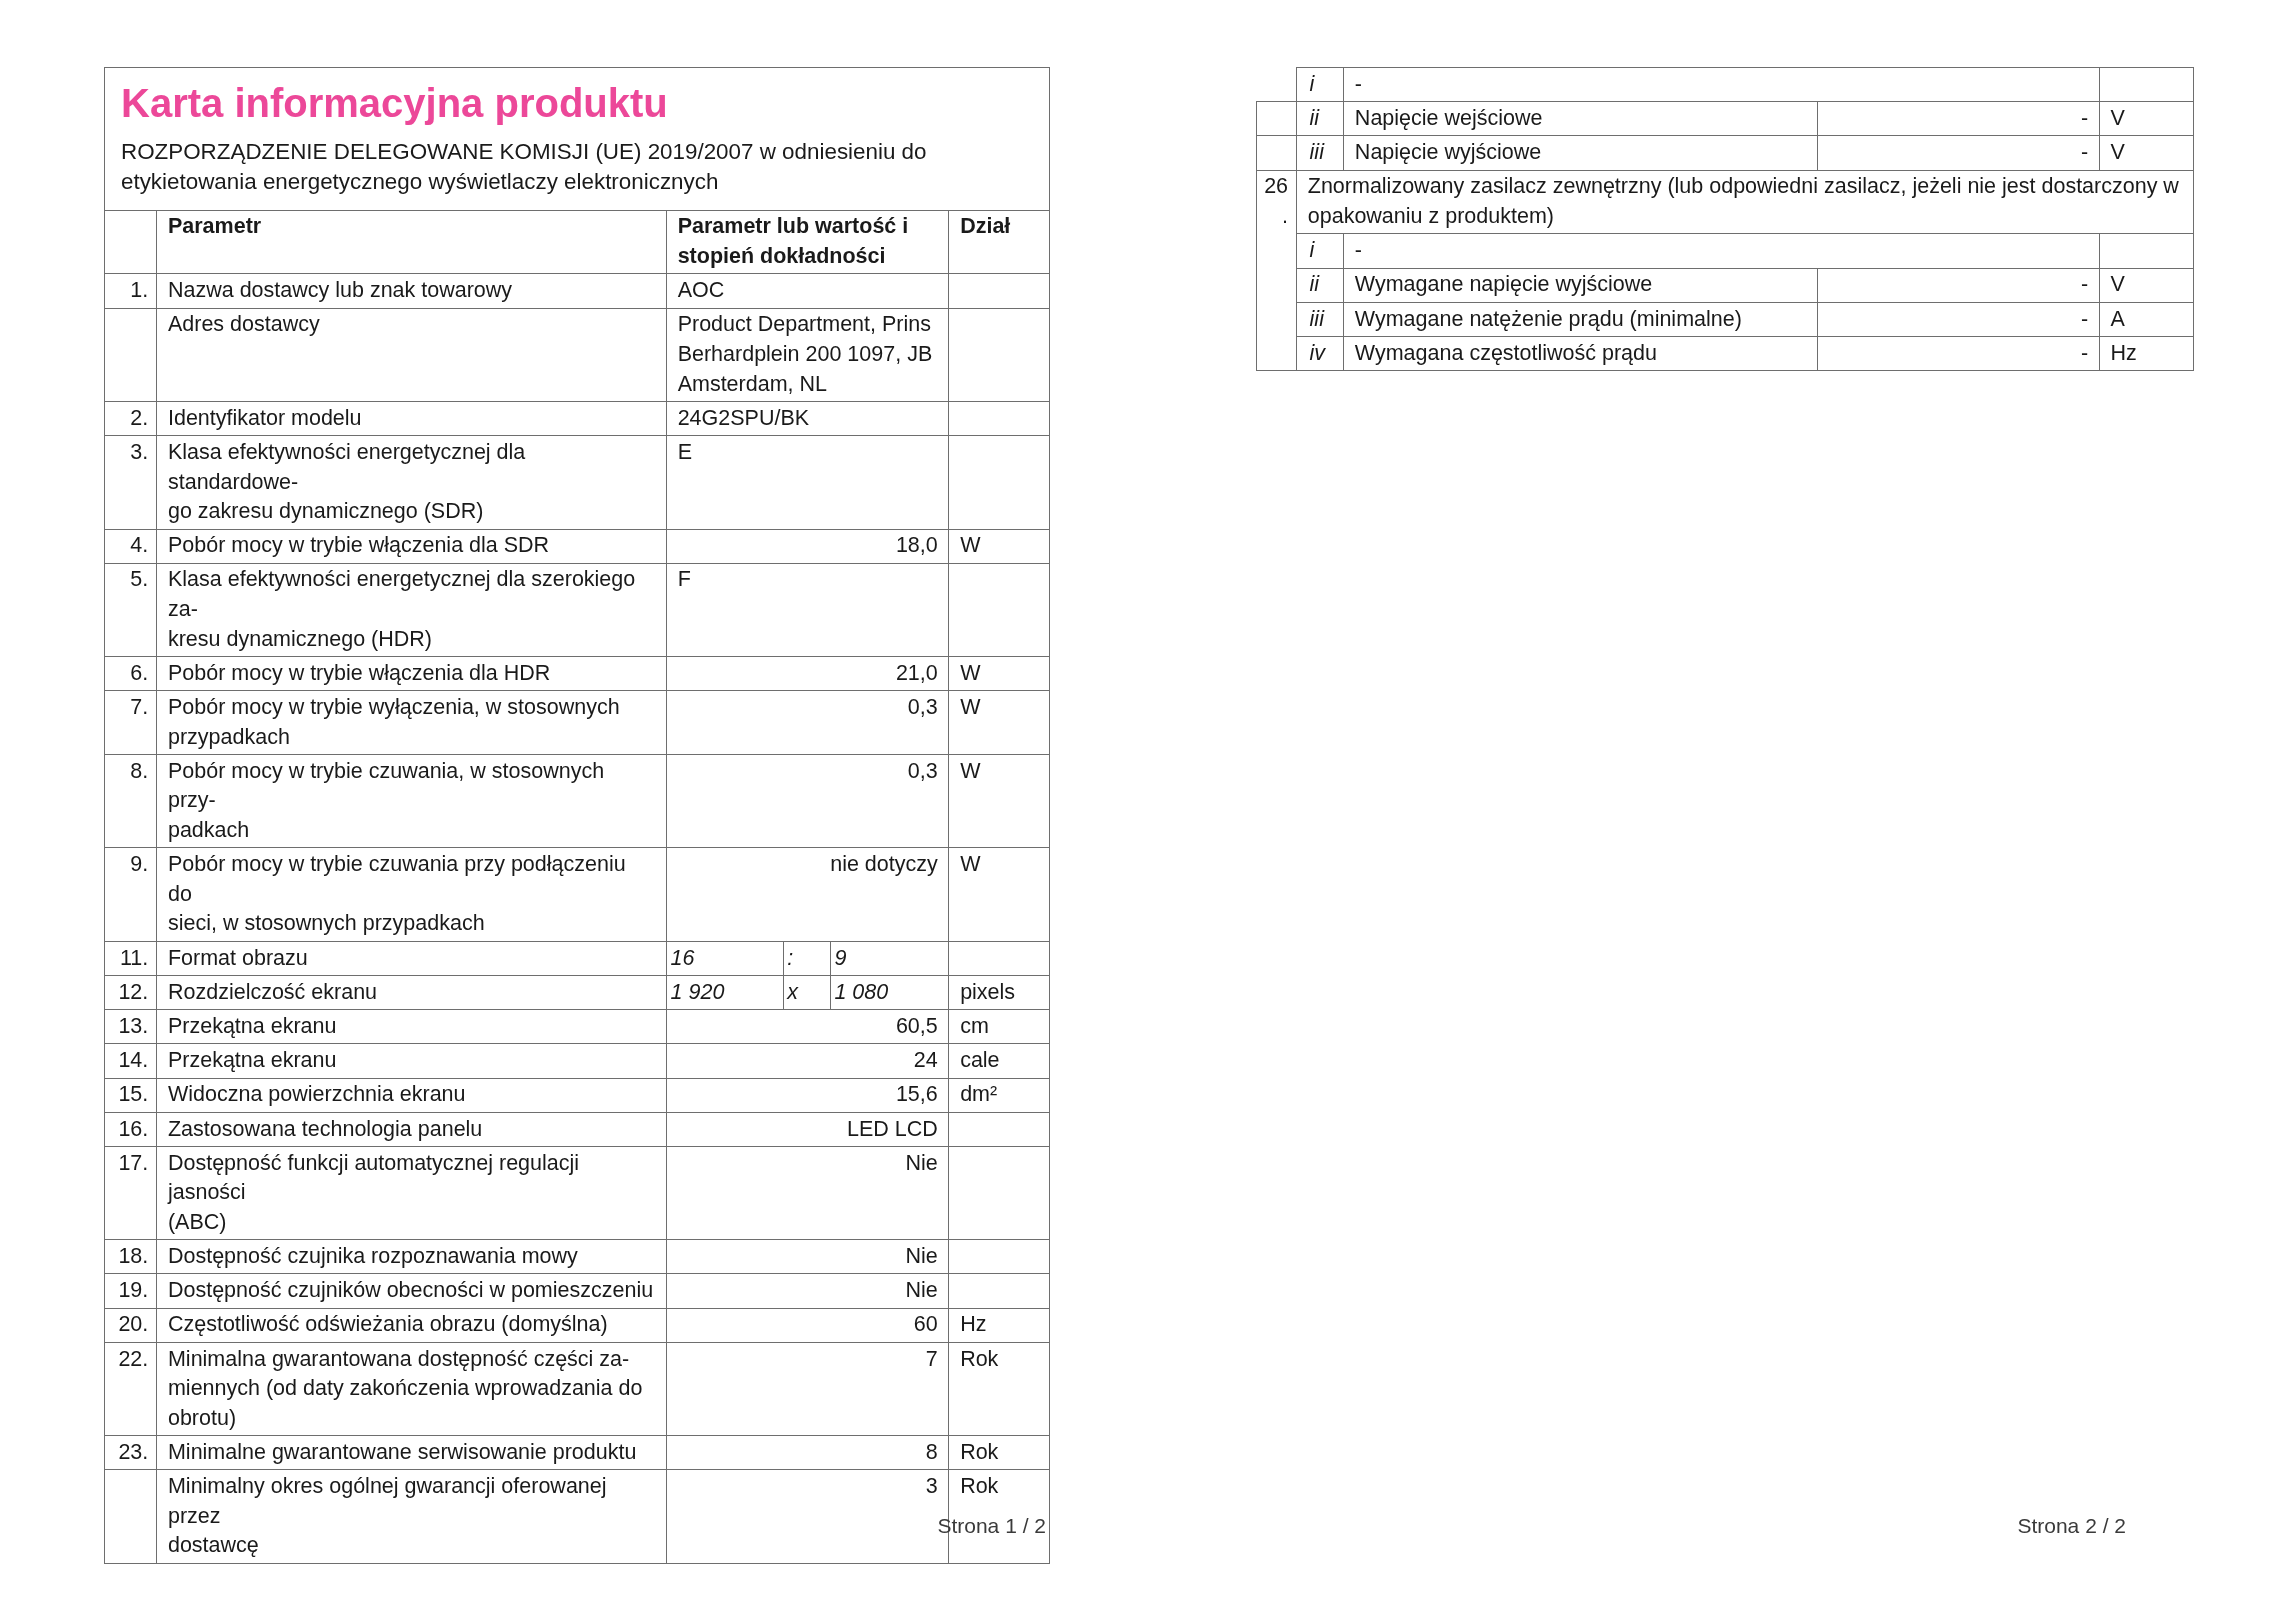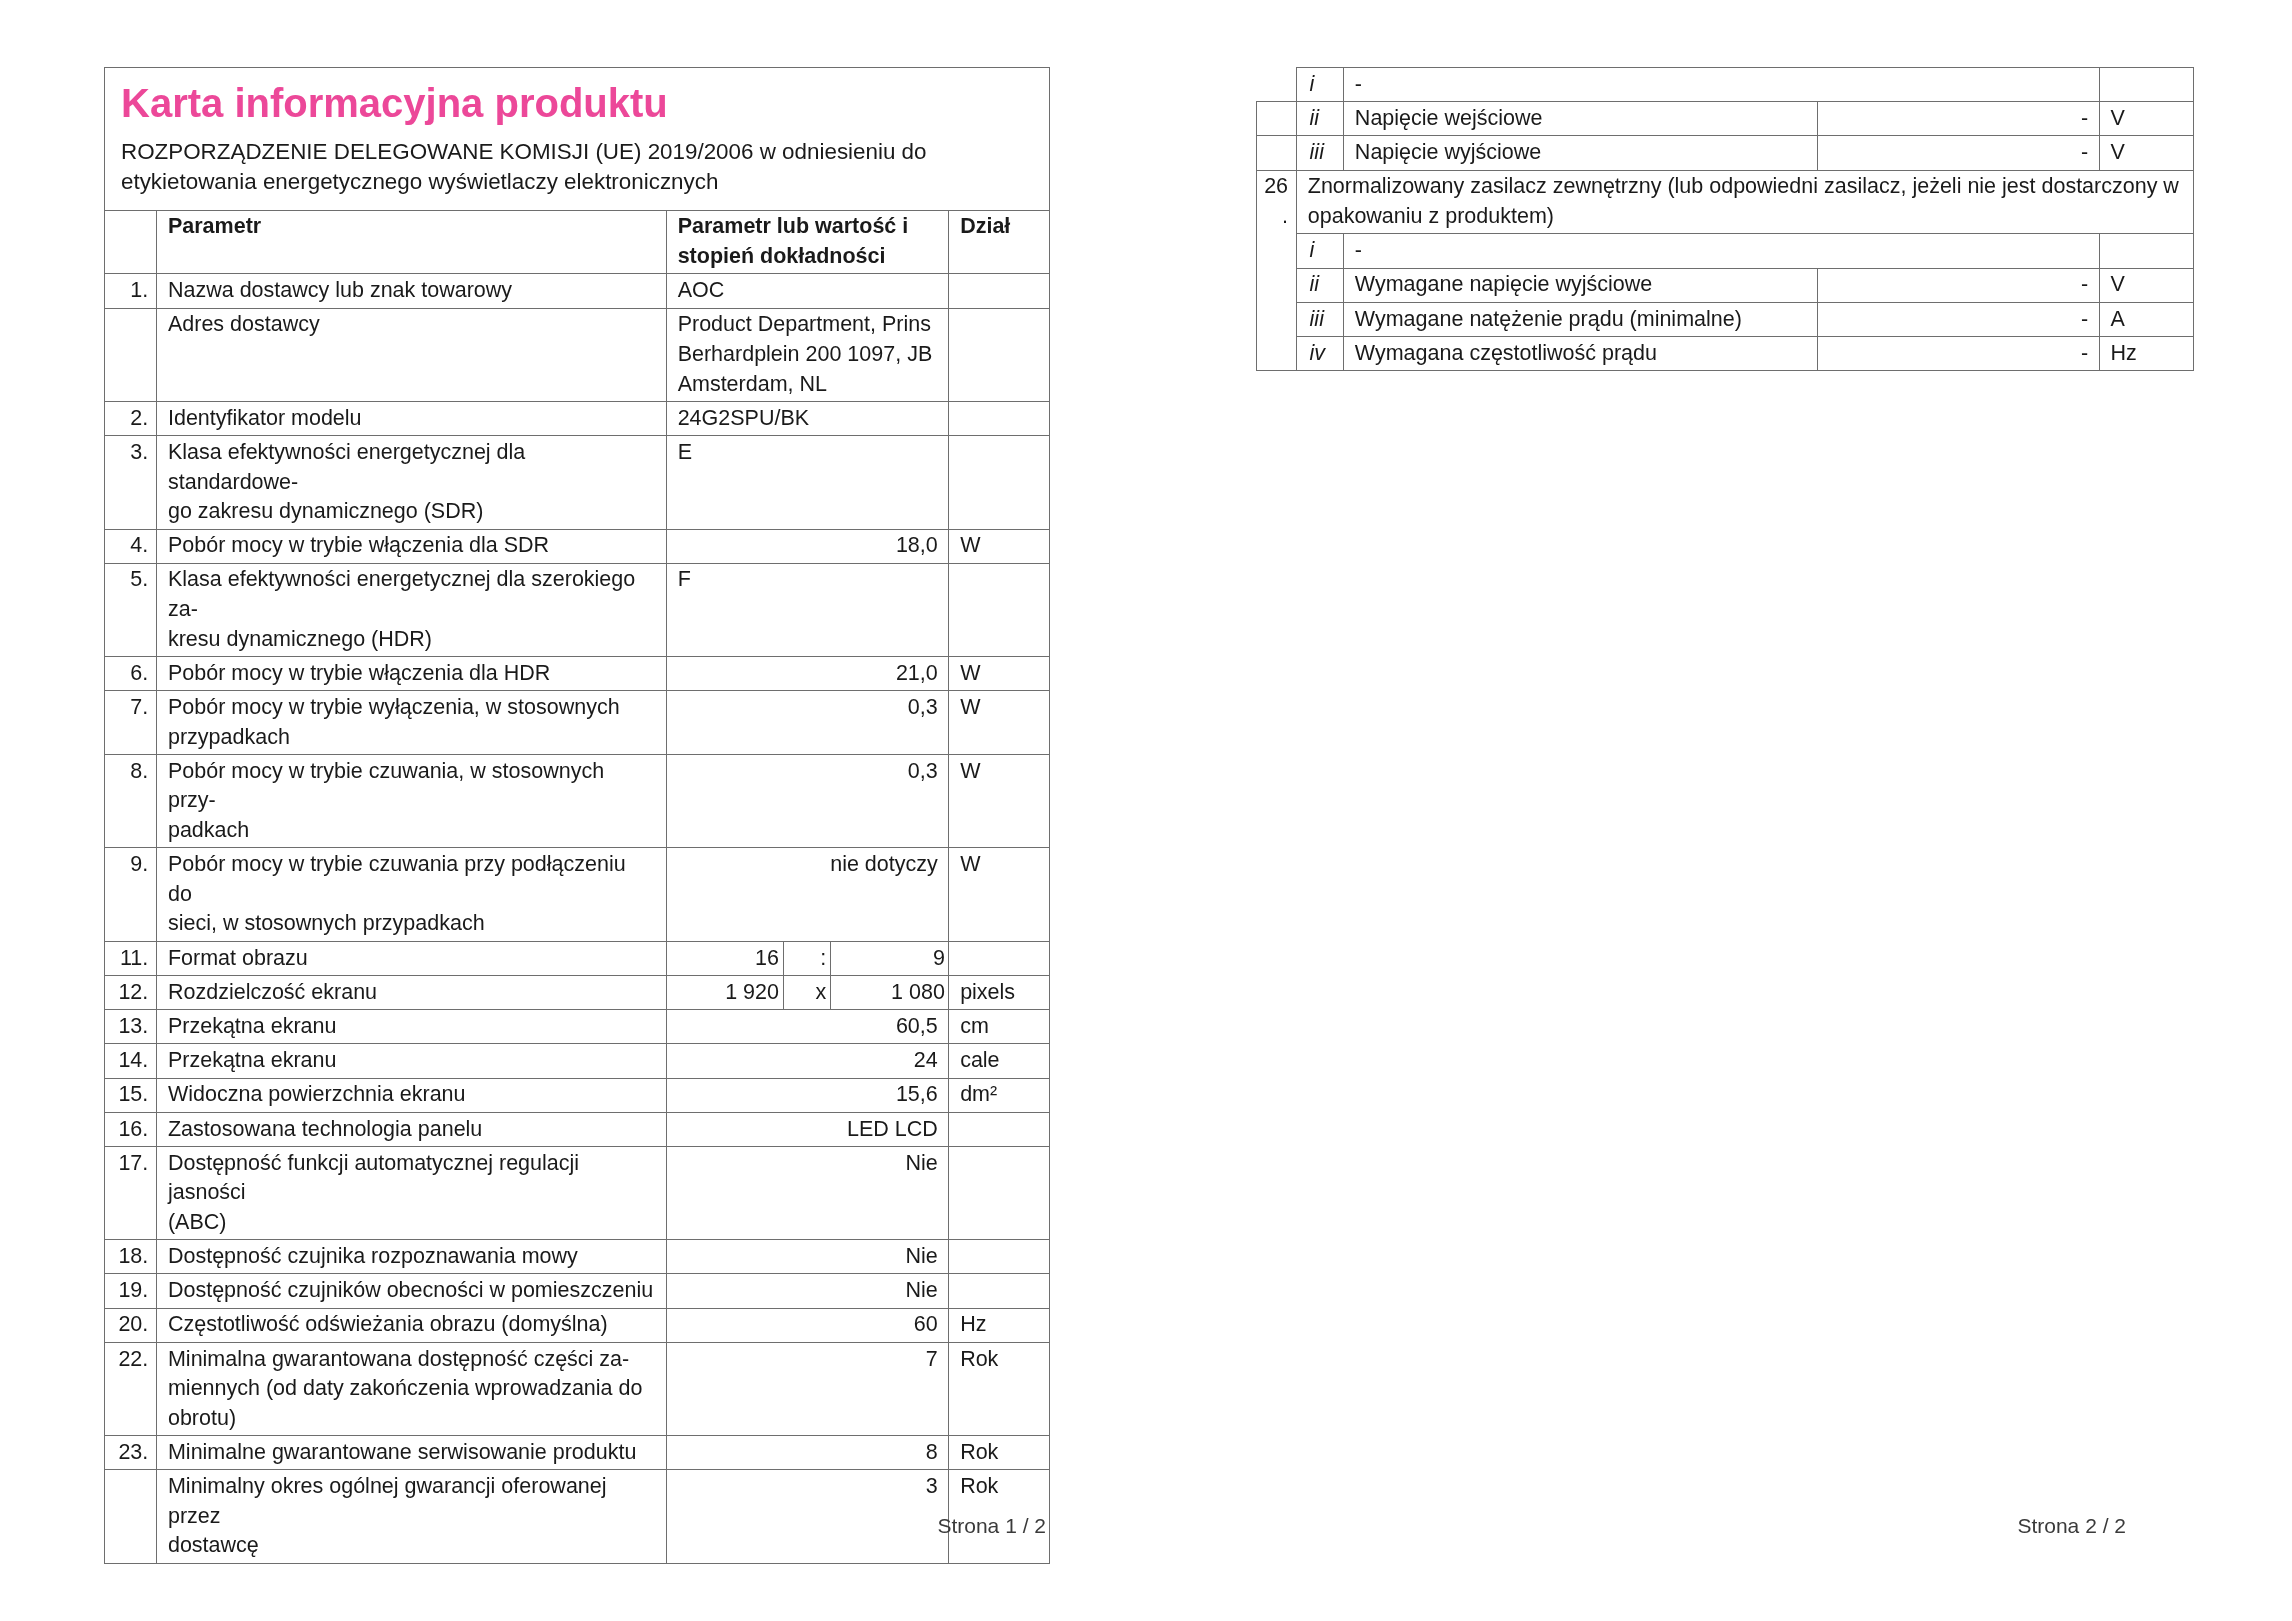--- a/index.html
+++ b/index.html
@@ -24,39 +24,39 @@
     border:1.8px solid #6e6e6e;font-size:21.5px;line-height:29.6px;
     padding:1.8px 10.7px;vertical-align:top;text-align:left;font-weight:normal;
     overflow:hidden;word-wrap:break-word;
   }
   th{font-weight:bold;}
   .c-num{text-align:right;padding-right:8px;padding-left:3.6px;}
   .c-param{white-space:pre-line;}
   .c-26text{white-space:pre-line;}
   .ar{text-align:right;}
   .al{text-align:left;}
-  .c-part{text-align:right;padding:1.8px 3.6px;}
+  .c-part{text-align:left;padding:1.8px 3.6px;font-style:italic;}
   .c-roman{font-style:italic;padding-left:12.5px;}
   .noborder{border:none;}
   
   .page2{position:absolute;left:1256px;top:67px;width:938px;box-sizing:border-box;}
   
   .page-footer{
     position:absolute;font-size:21px;color:#3a3a3a;text-align:right;
   }
   .footer1{left:104px;top:1514px;width:942px;}
   .footer2{left:1190px;top:1514px;width:936px;}
 </style>
 </head>
 <body>
 
 <div class="page1">
   <div class="titleblock">
     <div class="doc-title">Karta informacyjna produktu</div>
-    <div class="doc-subtitle">ROZPORZĄDZENIE DELEGOWANE KOMISJI (UE) 2019/2006 w odniesieniu do etykietowania energetycznego wyświetlaczy elektronicznych</div>
+    <div class="doc-subtitle">ROZPORZĄDZENIE DELEGOWANE KOMISJI (UE) 2019/2007 w odniesieniu do etykietowania energetycznego wyświetlaczy elektronicznych</div>
   </div>
   <table>
     <colgroup>
       <col style="width:52px">
         <col style="width:507px">
         <col style="width:116px">
       <col style="width:47px">
         <col style="width:118px">
         <col style="width:100px">
     </colgroup>

